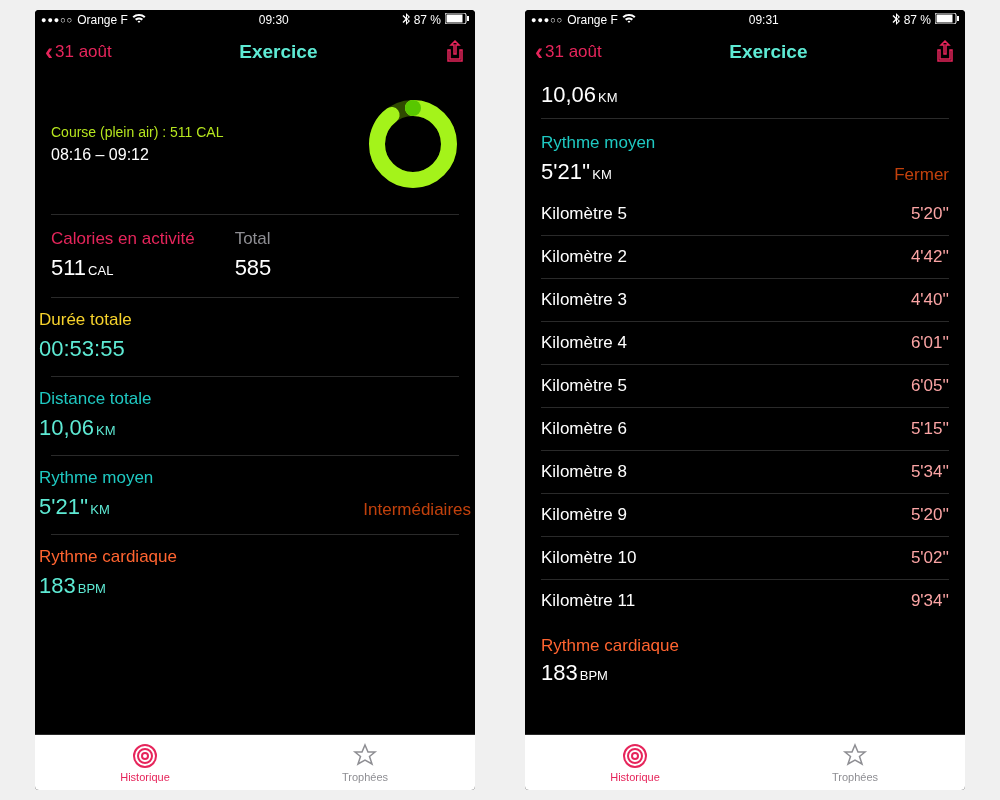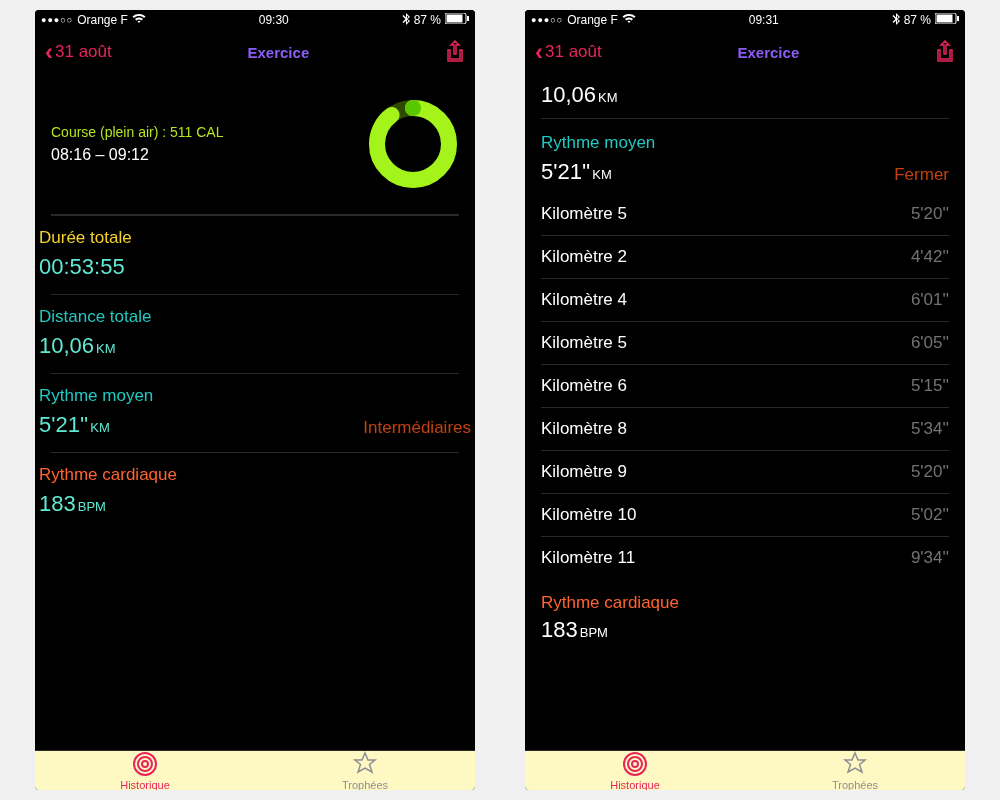--- a/index.html
+++ b/index.html
@@ -26,21 +26,21 @@
   }
   .status-left, .status-right { display:flex; align-items:center; gap:4px; }
   .dots { letter-spacing: 1px; font-size:9px; }
   
   .nav {
     height: 44px; display:flex; align-items:center; justify-content:space-between;
     padding: 0 10px; background:#000;
   }
   .nav-back { color:#e6255b; display:flex; align-items:center; gap:2px; font-size:17px;}
   .nav-back .chev { font-size:24px; line-height:1; font-weight:600;}
-  .nav-title { color:#8b5cf6; font-size:15px; font-weight:600; }
+  .nav-title { color:#5eead4; font-size:19px; font-weight:600; }
   .share-icon { width:20px; height:24px; }
   
   .content { flex:1; overflow:hidden; padding: 0 0 0 0; }
   .hero {
     display:flex; align-items:center; justify-content:space-between;
     padding: 24px 16px 24px 16px;
   }
   .hero-text .line1 { color:#b6e61e; font-size:14px; }
   .hero-text .line2 { color:#fff; font-size:16px; margin-top:6px; }
   .ring-wrap { width:92px; height:92px; }
@@ -55,38 +55,38 @@
   .c-teal  { color:#1fc9c2; }
   .c-orange{ color:#ff6430; }
   .block { padding:12px 4px 14px; }
   .block .label { font-size:17px; margin-bottom:6px; }
   .block .value { font-size:22px; color:#5eead4; }
   .block .value .unit { font-size:13px; margin-left:2px;}
   .pace-row { display:flex; align-items:flex-end; justify-content:space-between; }
   .inter-btn { color:#c2410c; font-size:17px; }
   
   .tabbar {
-    height:40px; background:#fef9c3; border-top:1px solid #2a2a2a;
+    height:56px; background:#ffffff; border-top:1px solid #2a2a2a;
     display:flex;
   }
   .tab { flex:1; display:flex; flex-direction:column; align-items:center; justify-content:center; gap:2px; font-size:11px;}
   .tab.active { color:#e6255b; }
   .tab.inactive { color:#8e8e93; }
   .tab .ticon { width:26px; height:26px; }
   
   .scroll2 { padding: 8px 16px 0; }
   .distval { color:#fff; font-size:22px;}
   .distval .unit{ font-size:13px; margin-left:2px;}
   .kmrow {
     display:flex; justify-content:space-between; align-items:center;
     padding:11px 0; border-bottom:1px solid #2a2a2a; font-size:17px;
   }
   .kmrow:last-of-type{border-bottom:none;}
   .kmlabel{color:#fff;}
-  .kmval{color:#737373;}
+  .kmval{color:#fca5a5;}
   .section-head { color:#1fc9c2; font-size:17px; margin-top:14px;}
   .section-sub { display:flex; justify-content:space-between; align-items:flex-end; margin:6px 0 8px;}
   .hr2{ border:0; border-top:1px solid #2a2a2a; margin:10px 0 0;}
 </style>
 </head>
 <body>
 
 <div class="phone">
   <div class="status-bar">
     <div class="status-left">
@@ -138,20 +138,30 @@
       <div class="ring-wrap">
         <svg width="92" height="92" viewBox="0 0 92 92">
           <circle cx="46" cy="46" r="36" fill="none" stroke="#2f4a00" stroke-width="16"></circle>
           <circle cx="46" cy="46" r="36" fill="none" stroke="#a4f31a" stroke-width="16" stroke-linecap="round" stroke-dasharray="203 226" transform="rotate(-90 46 46)"></circle>
           <circle cx="46" cy="10" r="8" fill="#58c700"></circle>
         </svg>
       </div>
     </div>
     <hr class="divider">
 
+    <div class="row2">
+      <div class="metric">
+        <div class="label c-pink">Calories en activité</div>
+        <div class="value"><span>511</span><span class="unit">CAL</span></div>
+      </div>
+      <div class="metric">
+        <div class="label c-gray">Total</div>
+        <div class="value">585</div>
+      </div>
+    </div>
     <hr class="divider">
 
     <div class="block">
       <div class="label c-yellow">Durée totale</div>
       <div class="value">00:53:55</div>
     </div>
     <hr class="divider">
 
     <div class="block">
       <div class="label c-teal">Distance totale</div>
@@ -251,20 +261,24 @@
     <div id="splits-list">
         <div class="kmrow">
           <span class="kmlabel">Kilomètre 5</span>
           <span class="kmval">5'20''</span>
         </div>
         <div class="kmrow">
           <span class="kmlabel">Kilomètre 2</span>
           <span class="kmval">4'42''</span>
         </div>
         <div class="kmrow">
+          <span class="kmlabel">Kilomètre 3</span>
+          <span class="kmval">4'40''</span>
+        </div>
+        <div class="kmrow">
           <span class="kmlabel">Kilomètre 4</span>
           <span class="kmval">6'01''</span>
         </div>
         <div class="kmrow">
           <span class="kmlabel">Kilomètre 5</span>
           <span class="kmval">6'05''</span>
         </div>
         <div class="kmrow">
           <span class="kmlabel">Kilomètre 6</span>
           <span class="kmval">5'15''</span>

